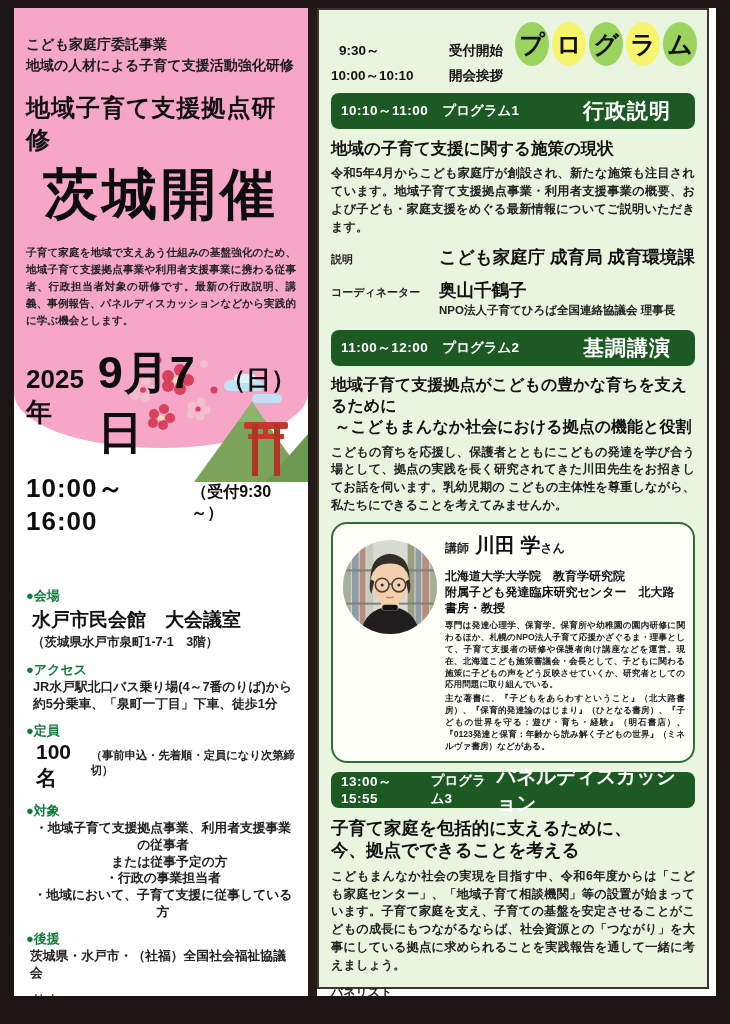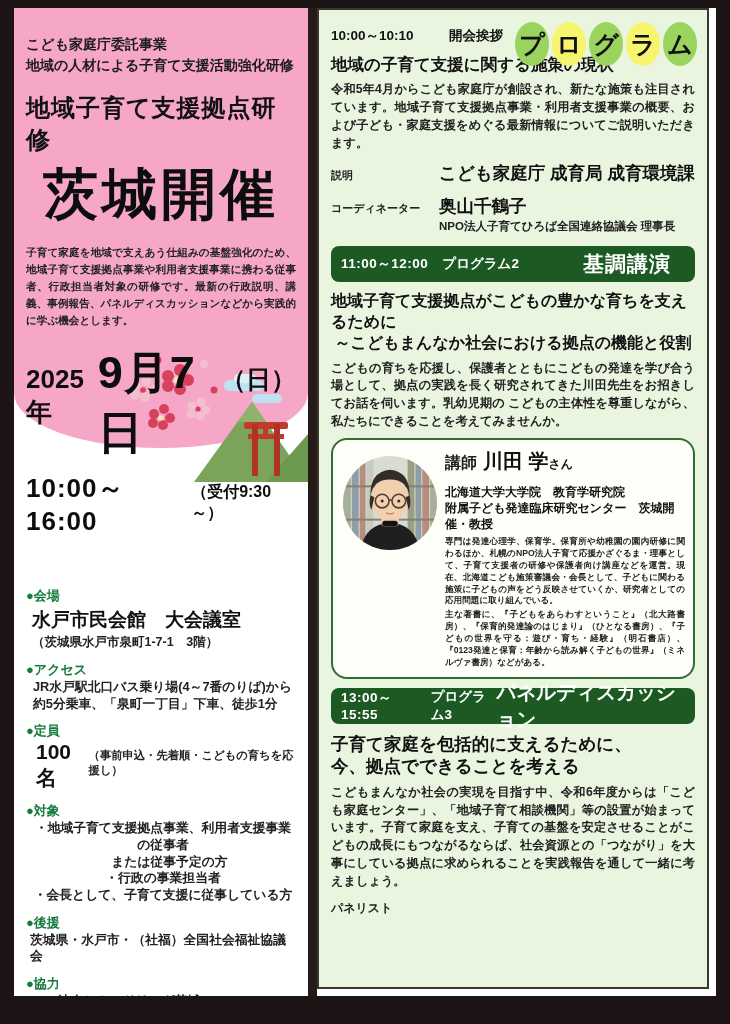--- a/index.html
+++ b/index.html
@@ -60,21 +60,21 @@
   .p-body{margin-top:6px;font-size:12.2px;font-weight:bold;color:#222;line-height:1.45;text-align:justify;}
   .role-row{display:flex;align-items:baseline;margin-top:9px;}
   .role-label{width:108px;font-size:11px;font-weight:bold;color:#222;flex:none;}
   .role-name{font-size:17.5px;font-weight:bold;color:#111;}
   .role-note{margin-left:108px;font-size:11.5px;font-weight:bold;color:#222;margin-top:1px;}
 
   .speaker-card{position:relative;margin-top:8px;background:#fdfff8;border:2px solid #2f6d33;
                 border-radius:16px;min-height:168px;padding:8px 8px 8px 112px;box-sizing:border-box;}
   .speaker-photo{position:absolute;left:10px;top:16px;width:94px;height:94px;border-radius:50%;overflow:hidden;}
   .sp-name-row{display:flex;align-items:baseline;}
-  .sp-role{font-size:16px;font-weight:bold;color:#222;margin-right:6px;}
+  .sp-role{font-size:12px;font-weight:bold;color:#222;margin-right:6px;}
   .sp-name{font-size:20px;font-weight:bold;color:#111;}
   .sp-hon{font-size:12px;font-weight:bold;color:#111;}
   .sp-affil{font-size:12px;font-weight:bold;color:#111;line-height:1.3;margin-top:10px;}
   .sp-bio{font-size:8.6px;font-weight:bold;color:#222;line-height:1.38;margin-top:4px;text-align:justify;}
 
   .lunch{display:flex;align-items:center;margin-top:11px;}
   .dashdot{flex:1;height:2px;background:repeating-linear-gradient(90deg,#444 0 9px,transparent 9px 13px,#444 13px 15px,transparent 15px 19px);}
   .lunch-box{margin:0 10px;border:1.6px dashed #3a5a34;border-radius:6px;padding:3px 26px;
              font-size:11px;font-weight:bold;color:#222;background:#f4faf0;}
 
@@ -177,30 +177,30 @@
       <div class="sec">
         <div class="sec-label">●アクセス</div>
         <div class="sec-line">JR水戸駅北口バス乗り場(4～7番のりば)から</div>
         <div class="sec-line">約5分乗車、「泉町一丁目」下車、徒歩1分</div>
       </div>
 
       <div class="sec">
         <div class="sec-label">●定員</div>
         <div class="cap-row">
           <span class="cap-val">100名</span>
-          <span class="cap-note">（事前申込・先着順・こどもの育ちを応援し）</span>
+          <span class="cap-note">（事前申込・先着順・定員になり次第締切）</span>
         </div>
       </div>
 
       <div class="sec">
         <div class="sec-label">●対象</div>
         <div class="tgt-line">・地域子育て支援拠点事業、利用者支援事業の従事者</div>
         <div class="tgt-line">　または従事予定の方</div>
         <div class="tgt-line">・行政の事業担当者</div>
-        <div class="tgt-line">・会長として、子育て支援に従事している方</div>
+        <div class="tgt-line">・地域において、子育て支援に従事している方</div>
       </div>
 
       <div class="sec">
         <div class="sec-label">●後援</div>
         <div class="sec-line" style="margin-left:4px;">茨城県・水戸市・（社福）全国社会福祉協議会</div>
       </div>
 
       <div class="sec">
         <div class="sec-label">●協力</div>
         <div class="sec-line" style="margin-left:4px;">NPO法人セカンドリーグ茨城</div>
@@ -215,25 +215,34 @@
     <div class="green-panel">
 
       <div class="program-title">
         <span class="ov ov-g">プ</span>
         <span class="ov ov-y">ロ</span>
         <span class="ov ov-g">グ</span>
         <span class="ov ov-y">ラ</span>
         <span class="ov ov-g">ム</span>
       </div>
 
+      <div class="sched-row" style="margin-top:22px;">
+        <span class="s-time">9:30～</span>
+        <span>受付開始</span>
+      </div>
       <div class="sched-row">
         <span class="s-time" style="margin-left:0;width:118px;">10:00～10:10</span>
         <span>開会挨拶</span>
       </div>
 
+      <div class="program-bar">
+        <span class="pb-time">10:10～11:00</span>
+        <span class="pb-tag">プログラム1</span>
+        <span class="pb-name">行政説明</span>
+      </div>
       <div class="p-heading">地域の子育て支援に関する施策の現状</div>
       <div class="p-body">令和5年4月からこども家庭庁が創設され、新たな施策も注目されています。地域子育て支援拠点事業・利用者支援事業の概要、および子ども・家庭支援をめぐる最新情報についてご説明いただきます。</div>
       <div class="role-row">
         <span class="role-label">説明</span>
         <span class="role-name">こども家庭庁 成育局 成育環境課</span>
       </div>
       <div class="role-row">
         <span class="role-label">コーディネーター</span>
         <span class="role-name">奥山千鶴子</span>
       </div>
@@ -279,21 +288,21 @@
           <path d="M44 58 Q48 60 52 58" stroke="#b98a66" stroke-width="1.4" fill="none"></path>
           <rect x="40" y="66" width="16" height="6" rx="3" fill="#141214"></rect>
         </svg>
         <div class="sp-name-row">
           <span class="sp-role">講師</span>
           <span class="sp-name">川田 学</span>
           <span class="sp-hon">さん</span>
         </div>
         <div class="sp-affil">
           <div>北海道大学大学院　教育学研究院</div>
-          <div>附属子ども発達臨床研究センター　茨城開催・教授</div>
+          <div>附属子ども発達臨床研究センター　北大路書房・教授</div>
         </div>
         <div class="sp-bio">専門は発達心理学、保育学。保育所や幼稚園の園内研修に関わるほか、札幌のNPO法人子育て応援かざぐるま・理事として、子育て支援者の研修や保護者向け講座などを運営。現在、北海道こども施策審議会・会長として、子どもに関わる施策に子どもの声をどう反映させていくか、研究者としての応用問題に取り組んでいる。</div>
         <div class="sp-bio" style="margin-top:2px;">主な著書に、『子どもをあらわすということ』（北大路書房）、『保育的発達論のはじまり』（ひとなる書房）、『子どもの世界を守る：遊び・育ち・経験』（明石書店）、『0123発達と保育：年齢から読み解く子どもの世界』（ミネルヴァ書房）などがある。</div>
       </div>
 
 
       <div class="program-bar" style="margin-top:9px;">
         <span class="pb-time">13:00～15:55</span>
         <span class="pb-tag">プログラム3</span>
         <span class="pb-name pb-name-wide">パネルディスカッション</span>

